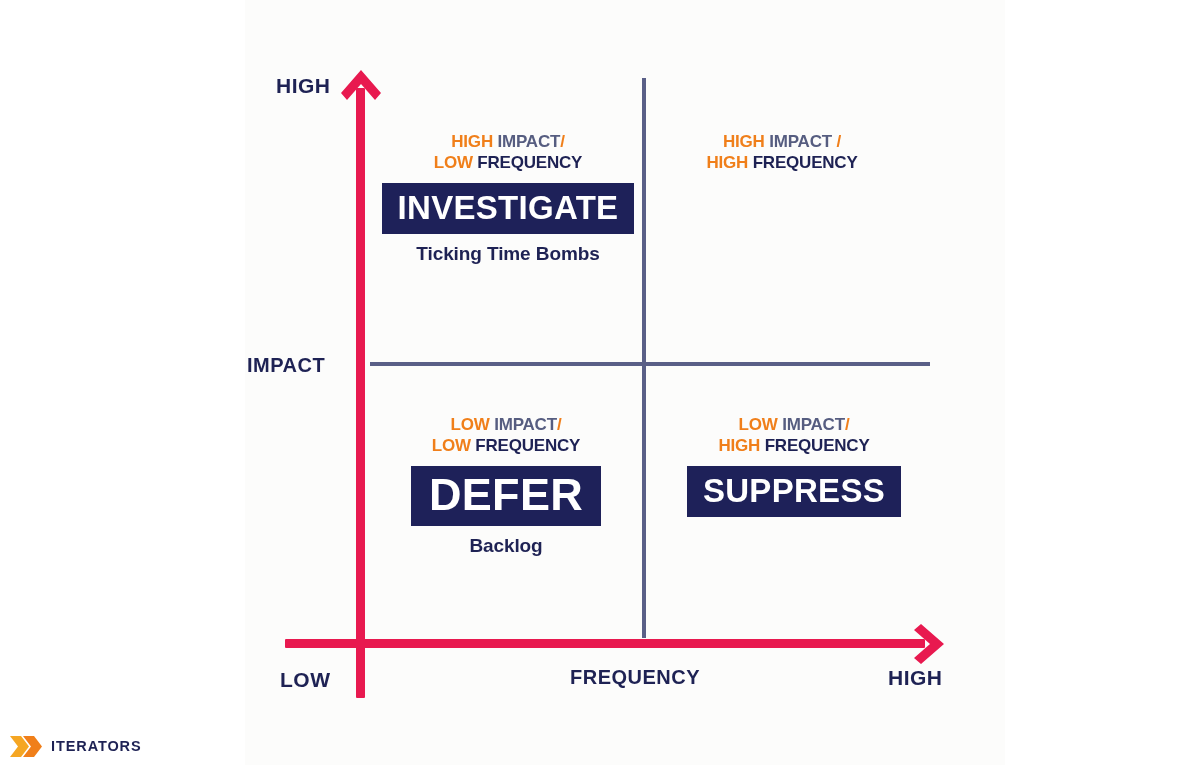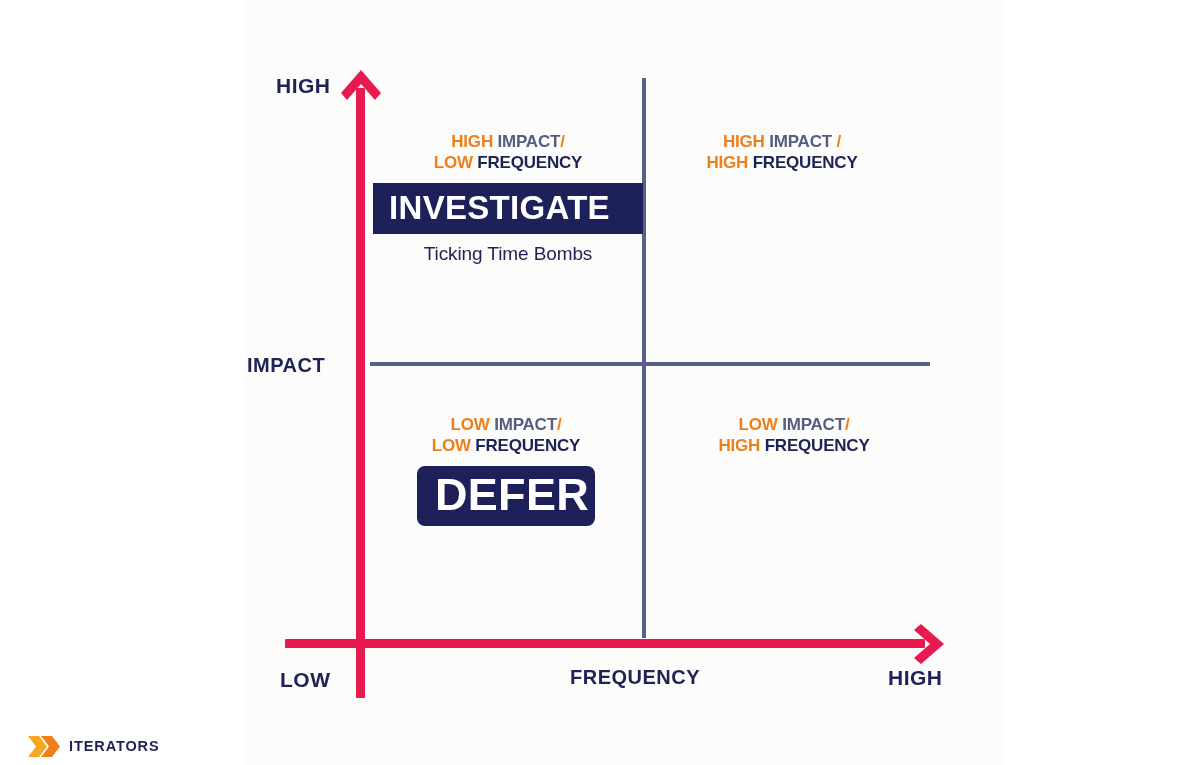--- a/index.html
+++ b/index.html
@@ -112,41 +112,41 @@
   }
   .w-orange { color: #F07F1A; }
   .w-slate  { color: #565D80; }
   .w-navy   { color: #1E2254; }
 
   .quad-action {
     display: inline-block;
     background: #1E2159;
     color: #ffffff;
     margin-top: 9px;
-    padding: 7px 33px 9px 16px;
+    padding: 7px 16px 9px 16px;
     letter-spacing: 0.3px;
     line-height: 1.08;
     font-weight: bold;
     box-sizing: border-box;
   }
   .action-md  { font-size: 33px; }
-  .action-lg  { font-size: 45px; padding: 5px 6px 7px 18px; border-radius: 8px; }
+  .action-lg  { font-size: 45px; padding: 5px 18px 7px 18px; }
 
   .quad-caption {
     margin-top: 9px;
     font-size: 19px;
-    font-weight: normal;
+    font-weight: bold;
     color: #1E2254;
     letter-spacing: -0.1px;
   }
 
   
   #footer {
     position: absolute;
-    left: 28px;
+    left: 10px;
     bottom: 8px;
     width: 400px;
   }
   #logo-row {
     display: flex;
     align-items: center;
     gap: 7px;
     height: 22px;
   }
   #logo-mark { width: 34px; height: 21px; display: block; }
@@ -209,29 +209,31 @@
 </div>
 
 <div class="quadrant" id="quad-bottom-left">
   <div class="quad-heading">
     <span class="w-orange">LOW</span>
     <span class="w-slate">IMPACT</span><span class="w-orange">/</span><br>
     <span class="w-orange">LOW</span>
     <span class="w-navy">FREQUENCY</span>
   </div>
   <div class="quad-action action-lg">DEFER</div>
+  <div class="quad-caption">Backlog</div>
 </div>
 
 <div class="quadrant" id="quad-bottom-right">
   <div class="quad-heading">
     <span class="w-orange">LOW</span>
     <span class="w-slate">IMPACT</span><span class="w-orange">/</span><br>
     <span class="w-orange">HIGH</span>
     <span class="w-navy">FREQUENCY</span>
   </div>
+  <div class="quad-action action-md">SUPPRESS</div>
 </div>
 
 <div id="footer">
   <div id="logo-row">
     <svg id="logo-mark" viewBox="0 0 34 21">
       <path d="M0 0 L11 0 L19 10.5 L11 21 L0 21 L8 10.5 Z" fill="#F5A623"></path>
       <path d="M13 0 L24 0 L32 10.5 L24 21 L13 21 L21 10.5 Z" fill="#F07F1A"></path>
     </svg>
     <span id="logo-word">ITERATORS</span>
   </div>

